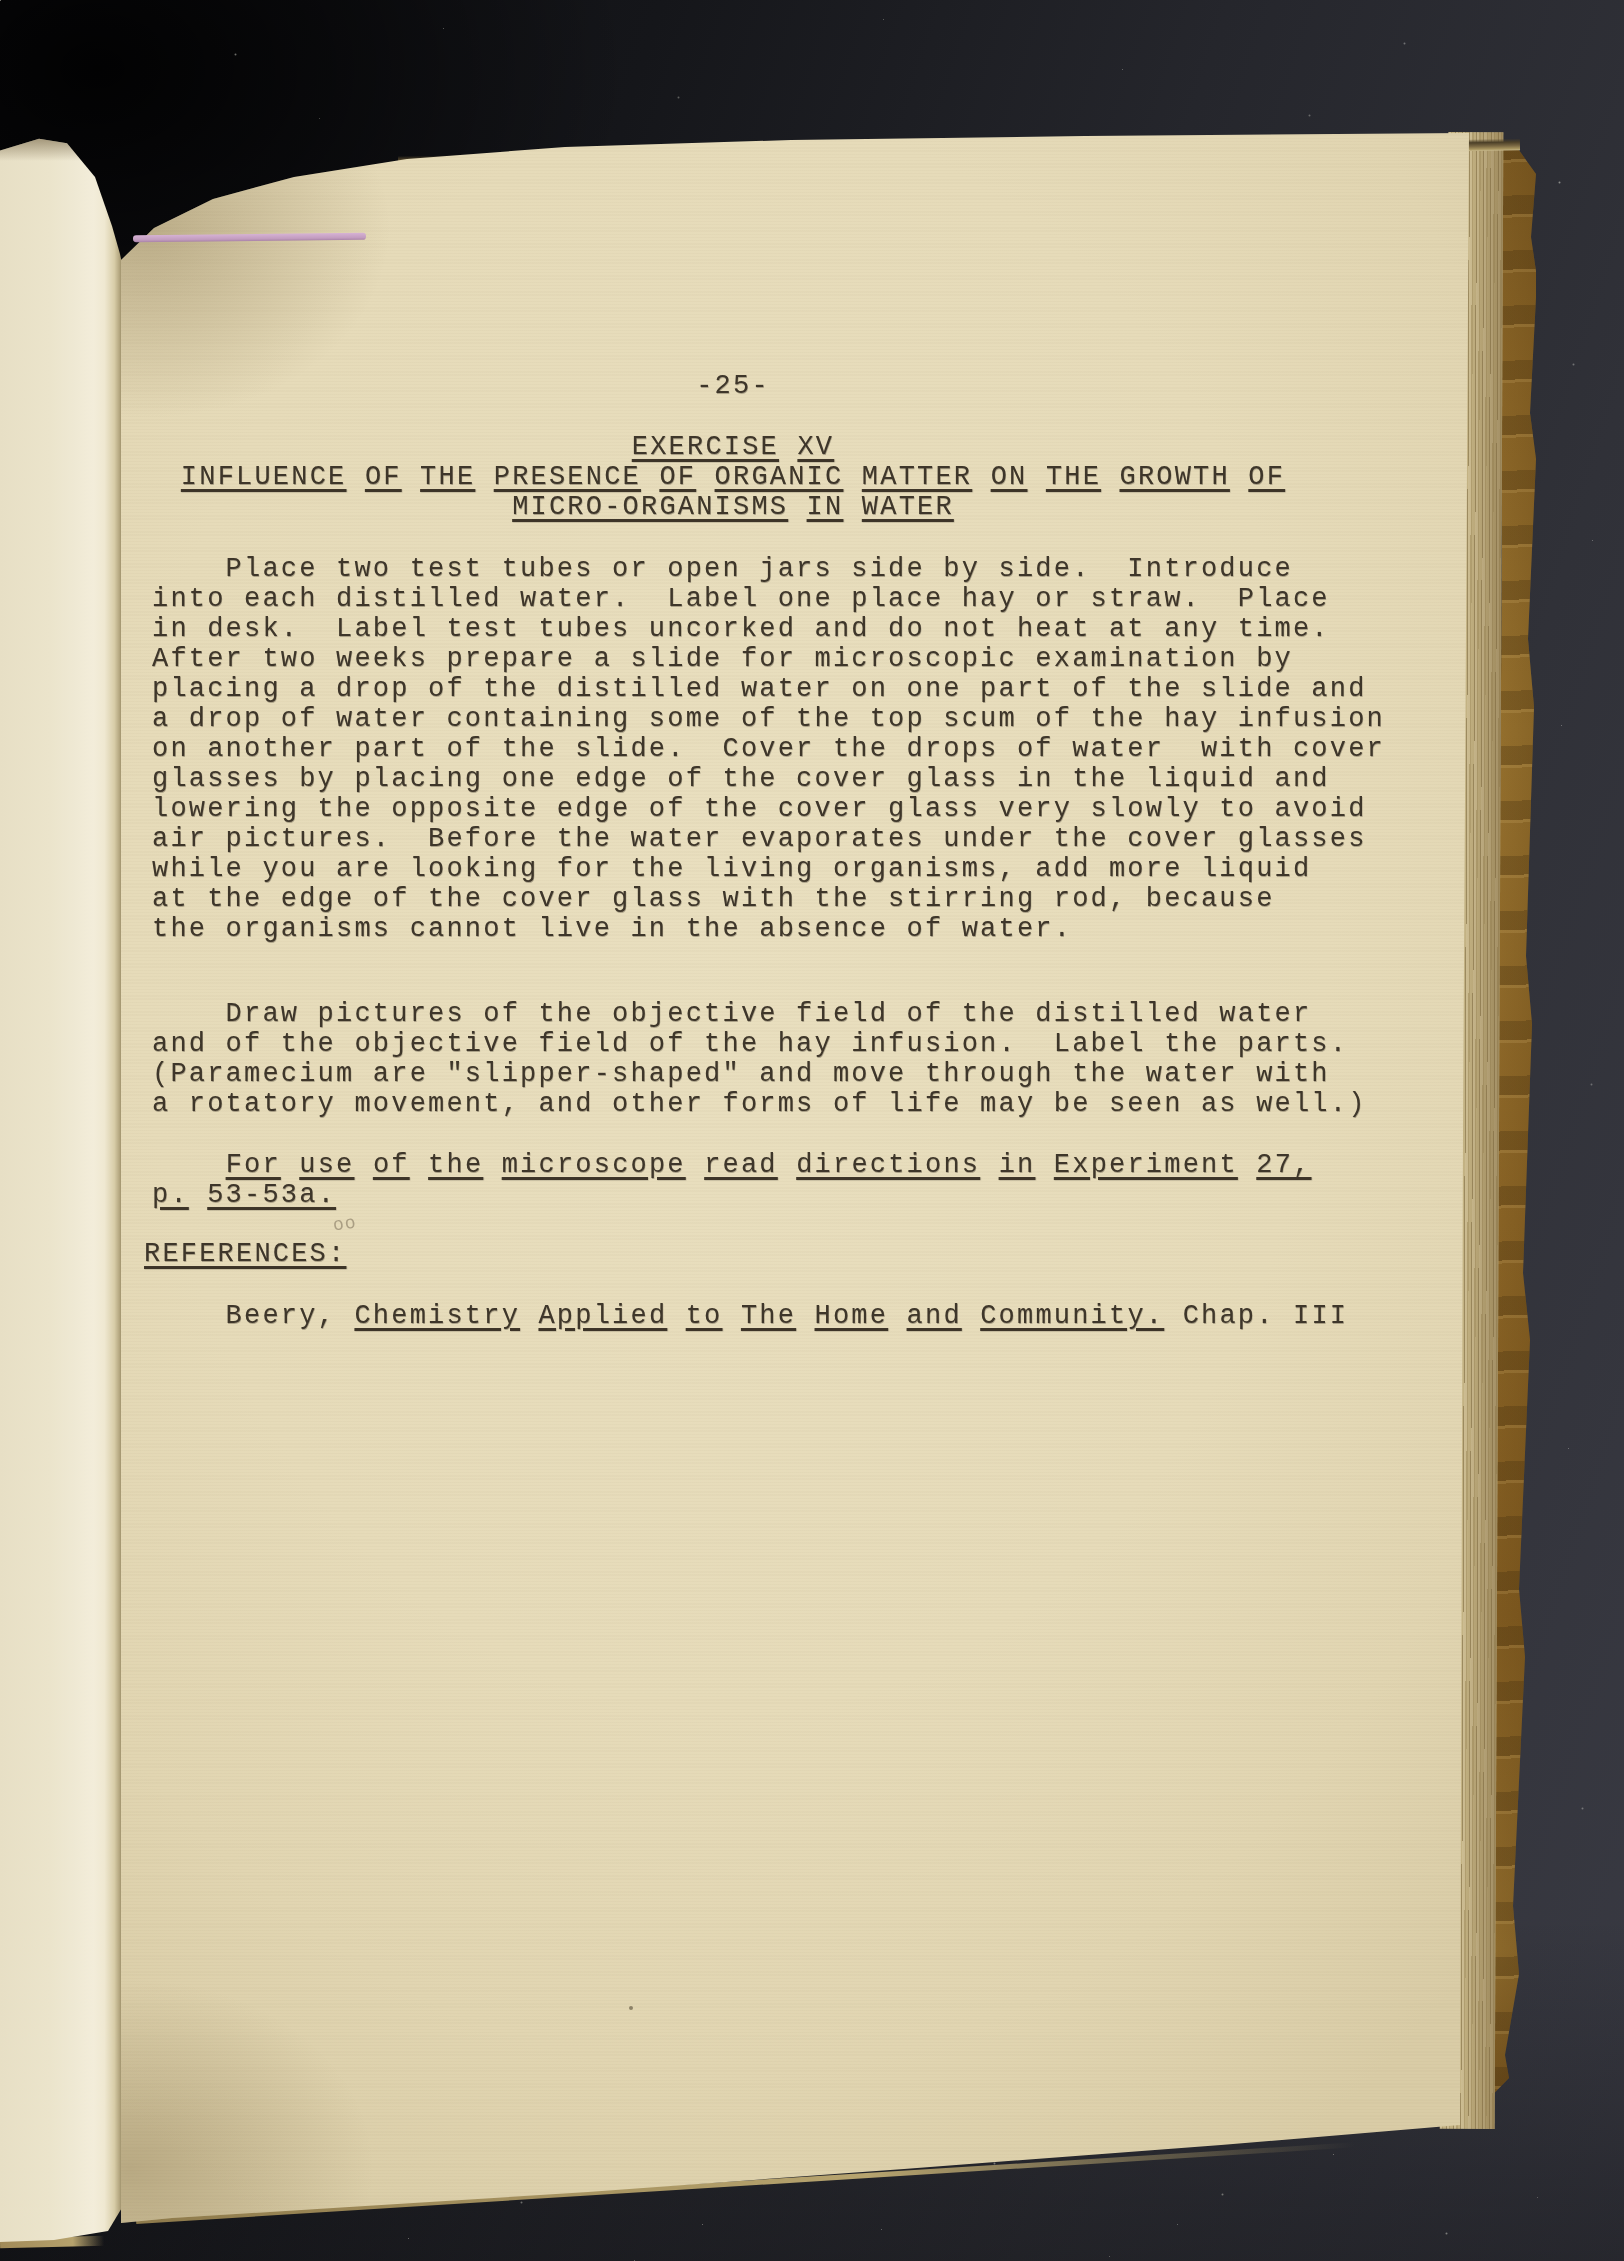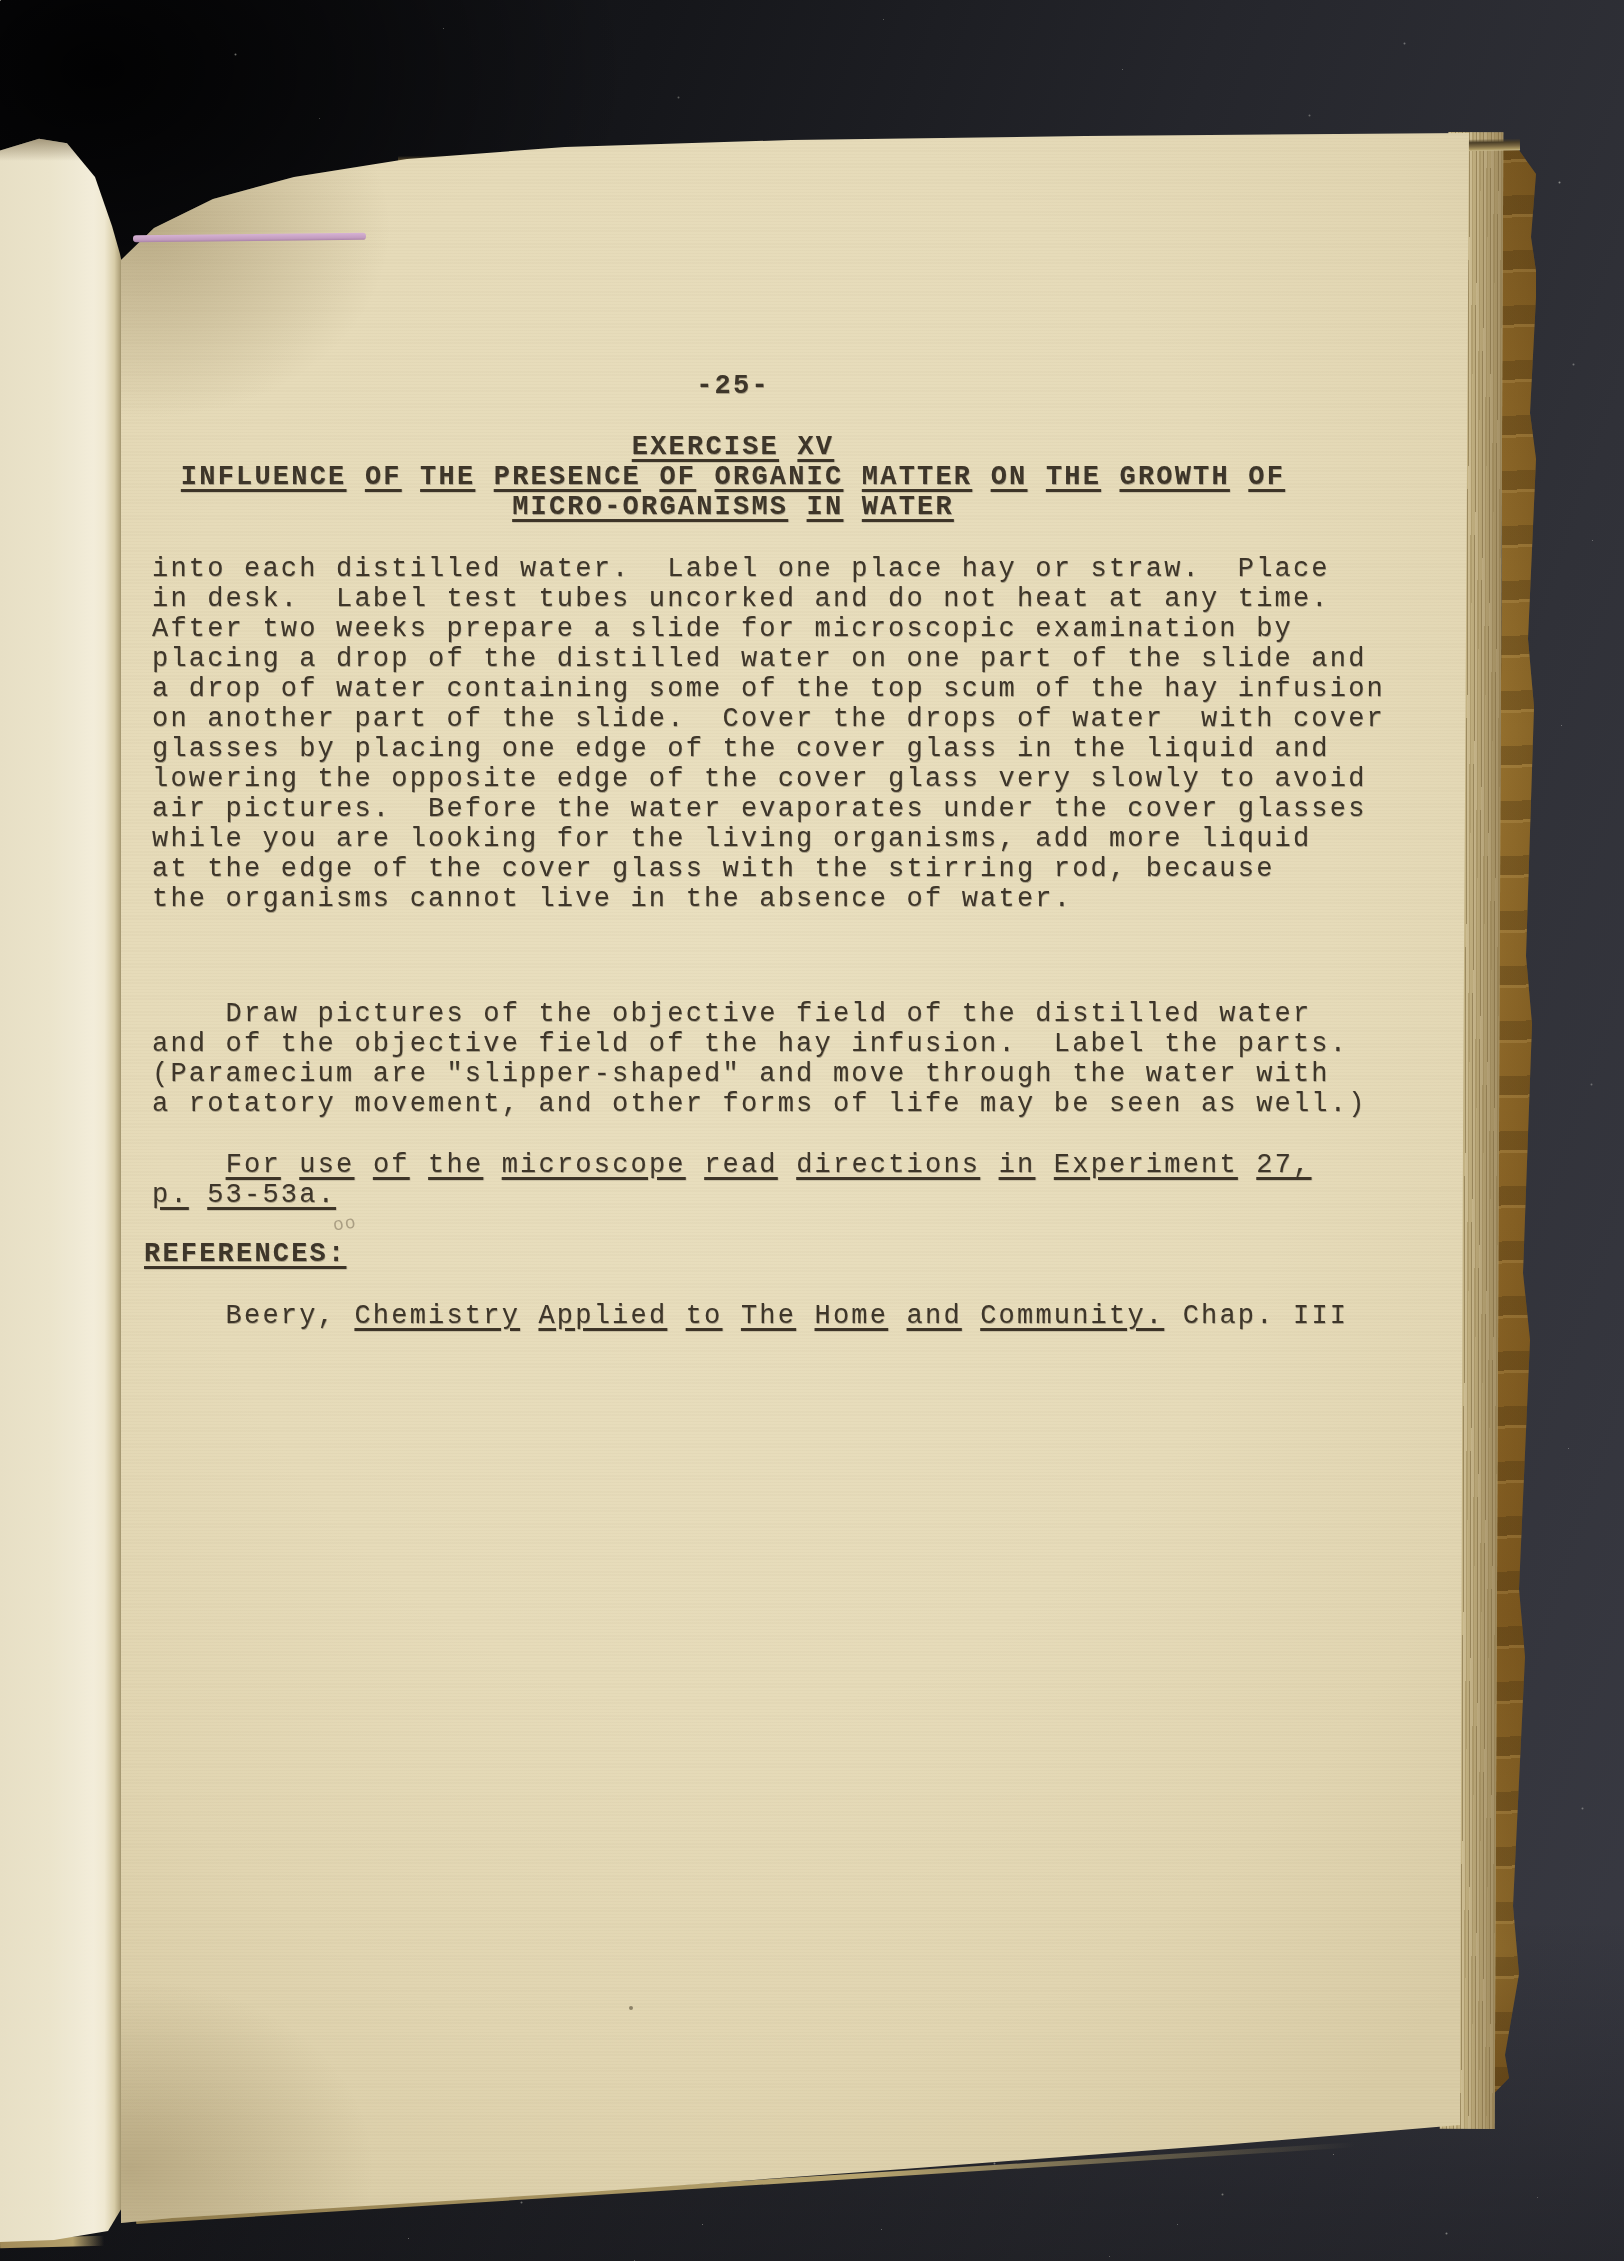--- a/index.html
+++ b/index.html
@@ -87,21 +87,21 @@
       linear-gradient(90deg, rgba(120,100,60,.38) 0px, rgba(150,130,85,.22) 20.4px, rgba(170,150,105,.12) 43px, rgba(0,0,0,0) 77px),
       linear-gradient(270deg, rgba(130,110,70,.28) 0px, rgba(130,110,70,.12) 20.4px, rgba(0,0,0,0) 54px),
       linear-gradient(180deg, rgba(140,120,80,.22) 0px, rgba(140,120,80,0) 63px),
       radial-gradient(1085px 1447px at 45% 40%, #e9dfbf 0%, #e6dbb9 55%, #e1d5b1 80%, #d9cca6 100%);
   }
   .doc{position:absolute;font-size:27px;line-height:30px;letter-spacing:2.2px;color:#3e362a;
        text-shadow:0.5px 0.5px 0.5px rgba(62,54,42,.35);}
   .tl{white-space:pre;}
   .u{text-decoration:underline;text-decoration-thickness:2.5px;text-underline-offset:5px;
      text-decoration-color:rgba(51,42,31,.92);}
-  .bold{font-weight:bold;}
+  .bold{font-weight:normal;}
   .center{text-align:center;}
   .pencil{position:absolute;left:333px;top:1214px;font-size:18px;letter-spacing:0.9px;
           color:rgba(122,110,88,.55);transform:rotate(-8deg);}
   .page-dot{position:absolute;left:629px;top:2006px;width:4.1px;height:4.1px;border-radius:50%;
             background:rgba(85,75,55,.6);}
 </style>
 </head>
 <body>
 
 <div class="dust"></div>
@@ -116,20 +116,21 @@
 <div class="page">
   <div class="doc bold center" style="left:152px;top:371px;width:1162px;">-25-</div>
 
   <div class="doc bold center" style="left:152px;top:432px;width:1162px;">
       <div class="tl"><span class="u">EXERCISE</span><span> </span><span class="u">XV</span></div>
       <div class="tl"><span class="u">INFLUENCE</span><span> </span><span class="u">OF</span><span> </span><span class="u">THE</span><span> </span><span class="u">PRESENCE</span><span> </span><span class="u">OF</span><span> </span><span class="u">ORGANIC</span><span> </span><span class="u">MATTER</span><span> </span><span class="u">ON</span><span> </span><span class="u">THE</span><span> </span><span class="u">GROWTH</span><span> </span><span class="u">OF</span></div>
       <div class="tl"><span class="u">MICRO-ORGANISMS</span><span> </span><span class="u">IN</span><span> </span><span class="u">WATER</span></div>
     </div>
 
   <div class="doc" style="left:152px;top:554px;">
+      <div class="tl"><span>    Place two test tubes or open jars side by side.  Introduce</span></div>
       <div class="tl"><span>into each distilled water.  Label one place hay or straw.  Place</span></div>
       <div class="tl"><span>in desk.  Label test tubes uncorked and do not heat at any time.</span></div>
       <div class="tl"><span>After two weeks prepare a slide for microscopic examination by</span></div>
       <div class="tl"><span>placing a drop of the distilled water on one part of the slide and</span></div>
       <div class="tl"><span>a drop of water containing some of the top scum of the hay infusion</span></div>
       <div class="tl"><span>on another part of the slide.  Cover the drops of water  with cover</span></div>
       <div class="tl"><span>glasses by placing one edge of the cover glass in the liquid and</span></div>
       <div class="tl"><span>lowering the opposite edge of the cover glass very slowly to avoid</span></div>
       <div class="tl"><span>air pictures.  Before the water evaporates under the cover glasses</span></div>
       <div class="tl"><span>while you are looking for the living organisms, add more liquid</span></div>

